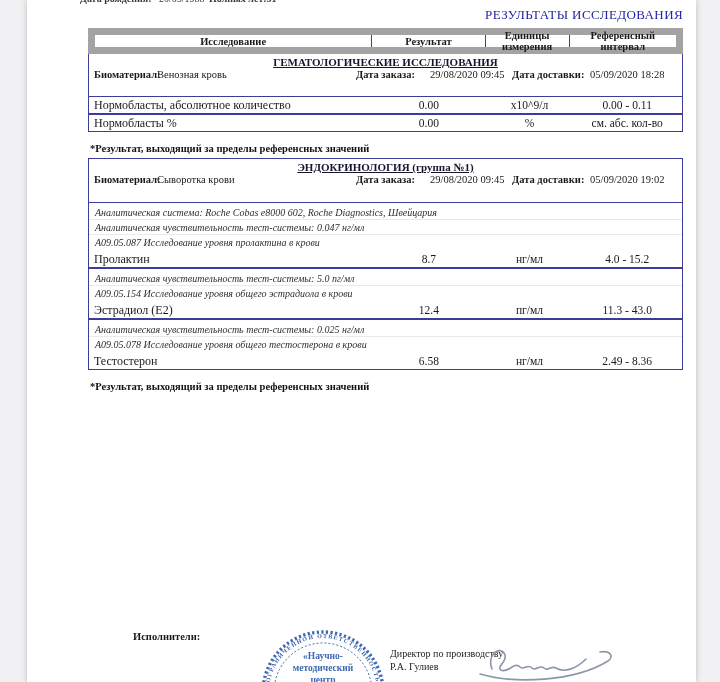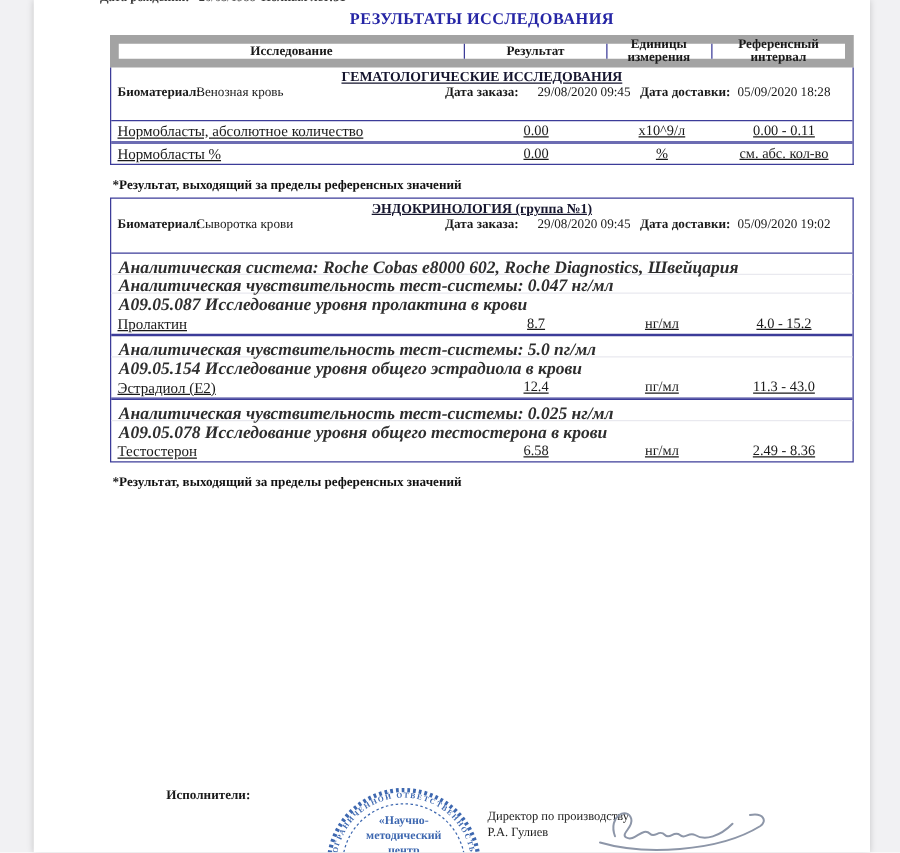--- a/index.html
+++ b/index.html
@@ -18,21 +18,21 @@
   
   .topstrip { position:absolute; top:-7px; left:0; width:100%; height:14px;
     font-size:10px; font-weight:bold; color:#3a3a3a; }
   .topstrip span { position:absolute; white-space:nowrap; }
   .ts-birth-label { left:53px; }
   .ts-birth-value { left:132px; font-weight:normal; }
   .ts-age        { left:182px; }
 
   .doc-title {
     position:absolute; top:7px; left:61px; width:595px;
-    text-align:center; font-size:13px; font-weight:bold;
+    text-align:right; font-size:13px; font-weight:normal;
     color:#2525a5; letter-spacing:.4px;
   }
 
   .doc-table { position:absolute; left:61px; top:28px; width:595px; }
 
   .c1 { width:283px; } .c2 { width:116px; } .c3 { width:86px; } .c4 { width:110px; }
 
   .thead { display:flex; border:7px solid #a3a3a3; height:26px; }
   .thead .cell {
     display:flex; align-items:center; justify-content:center; text-align:center;
@@ -52,29 +52,29 @@
   .b-label   { left:5px;  font-weight:bold; }
   .b-value   { left:68px; }
   .o-label   { left:267px; font-weight:bold; }
   .o-value   { left:341px; }
   .d-label   { left:423px; font-weight:bold; }
   .d-value   { left:501px; }
 
   .spacer12 { height:12px; } .spacer14 { height:13px; }
 
   .rows-top { border-top:1px solid #3c3c99; }
-  .rrow { display:flex; align-items:center; height:16px; font-size:12px;text-decoration:underline; }
+  .rrow { display:flex; align-items:center; height:16px; font-size:12px; }
   .rrow .name { padding-left:5px; }
   .rrow .val  { text-align:center; font-size:11.5px; }
   .dline { height:1px; border-top:1px solid #3c3c99; border-bottom:1px solid #3c3c99; }
 
   .notes { border-top:1px solid #3c3c99; padding:2px 0 1px 0; }
   .notes.nb { border-top:none; }
-  .note { font-size:14px; font-style:italic; color:#2e2e2e; padding:1.5px 0 1.5px 6px;
-    border-bottom:1px solid #e9e9ef; height:15px;font-weight:bold; }
+  .note { font-size:10px; font-style:italic; color:#2e2e2e; padding:1.5px 0 1.5px 6px;
+    border-bottom:1px solid #e9e9ef; height:15px; }
   .note:last-child { border-bottom:none; }
 
   .footnote { margin:11px 0 4px 2px; font-size:10.5px; font-weight:bold; color:#111; }
 
   .executors { position:absolute; left:63px; top:631px; font-size:10.5px; font-weight:bold;margin-left:43px; }
   .stamp-wrap { position:absolute; left:231px; top:628px; width:130px; height:54px; overflow:hidden; }
   .director { position:absolute; left:363px; top:648px; font-size:10px; color:#222; line-height:1.25; }
   .sig-wrap { position:absolute; left:443px; top:641px; width:150px; height:41px; }
 </style>
 </head>

